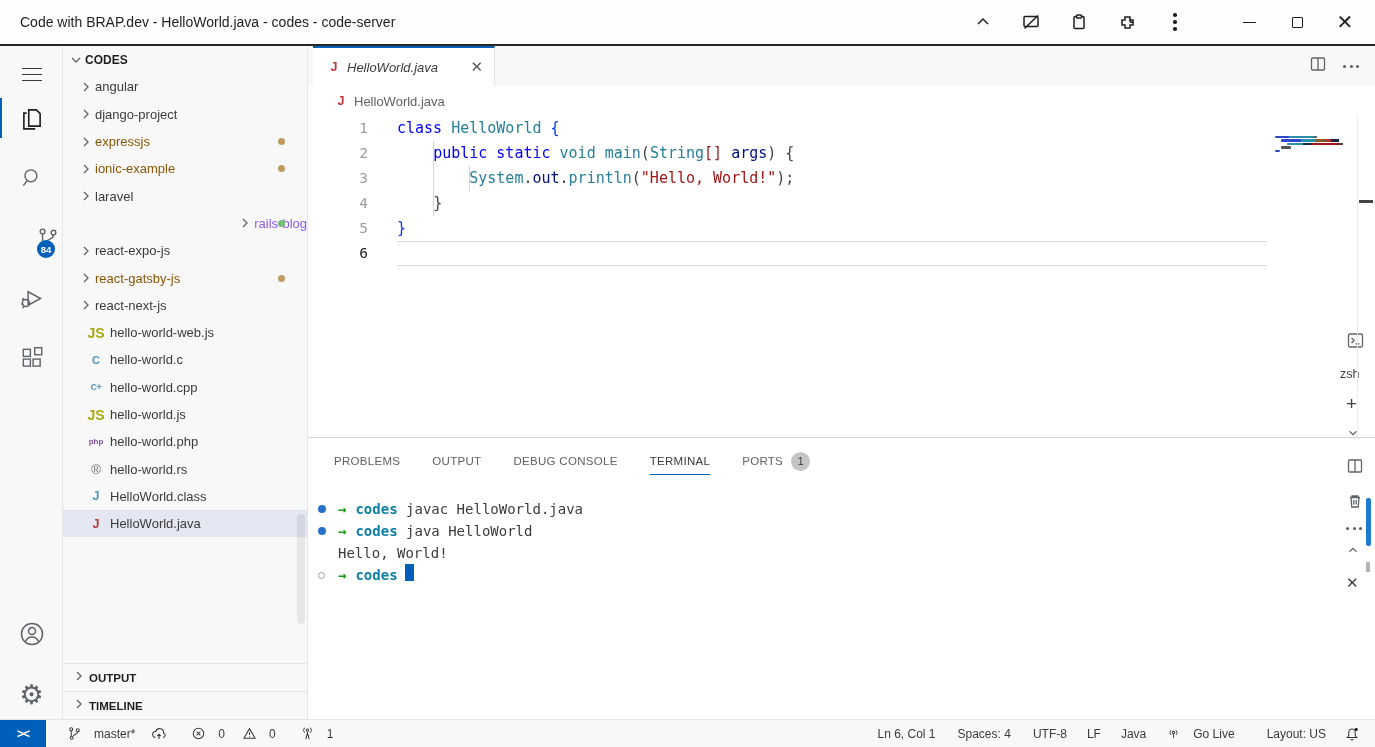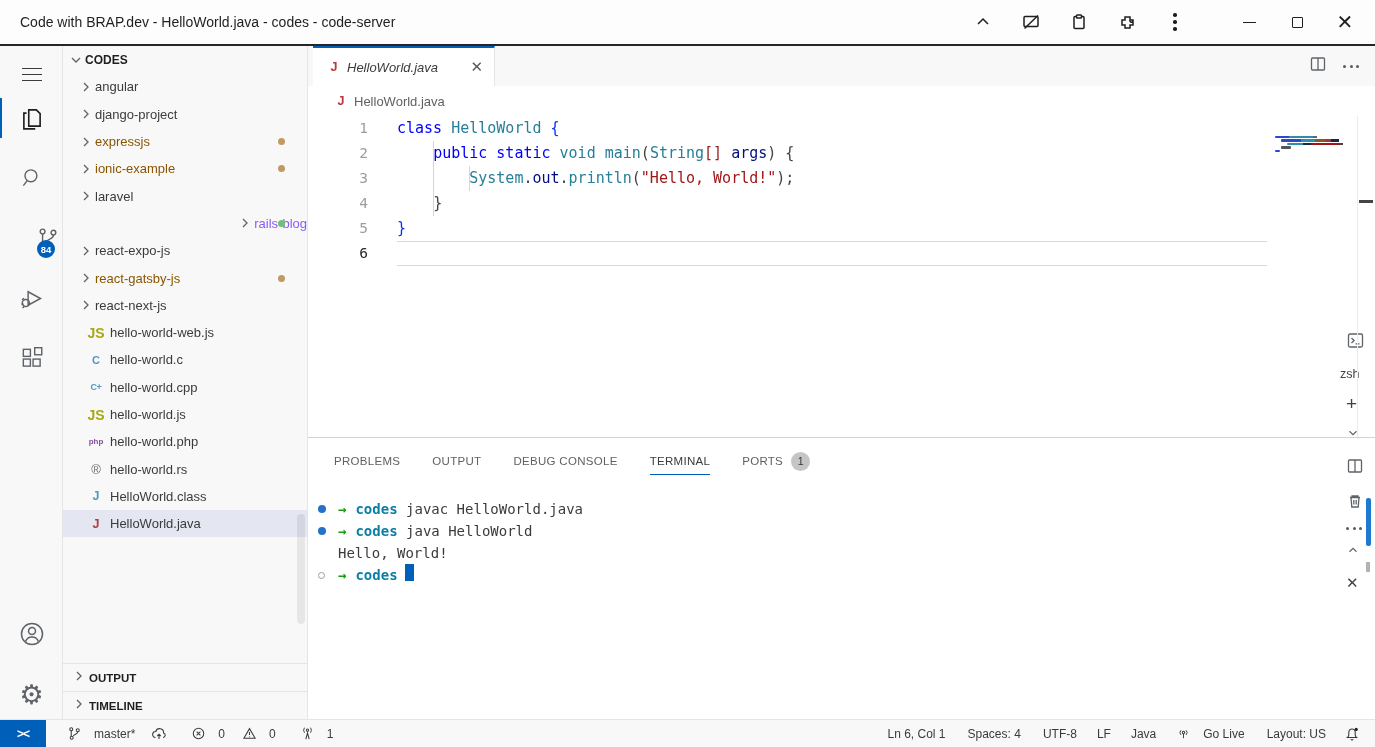--- a/index.html
+++ b/index.html
@@ -537,21 +537,21 @@
       <div class="sitem" style="margin-left:6px;">
           <span>Java</span>
         </div>
       <div class="sitem" style="margin-left:6px;">
         <svg class="ic status" width="15" height="15" viewBox="0 0 16 16">
             <circle cx="8" cy="7" r="1.3"></circle>
             <path d="M8 8.5V13M5.3 9.5a3.6 3.6 0 0 1 0-5M10.7 4.5a3.6 3.6 0 0 1 0 5" stroke-width="1"></path>
           </svg>
         <span>Go Live</span>
       </div>
-      <div class="sitem" style="margin-left:8px;">
+      <div class="sitem" style="margin-left:18px;">
           <span>Layout: US</span>
         </div>
       <div class="sitem bell-dot" style="margin-left:4px;">
         <svg class="ic status" width="16" height="16" viewBox="0 0 16 16">
             <path d="M3.5 11.5h9s-1.3-1-1.3-3V6.2A3.2 3.2 0 0 0 8 3a3.2 3.2 0 0 0-3.2 3.2v2.3c0 2-1.3 3-1.3 3zM6.8 13.2a1.3 1.3 0 0 0 2.4 0"></path>
             <circle cx="12.2" cy="3.4" r="1.6" fill="#1f1f1f" stroke="none"></circle>
           </svg>
       </div>
     </div>
   </div>

